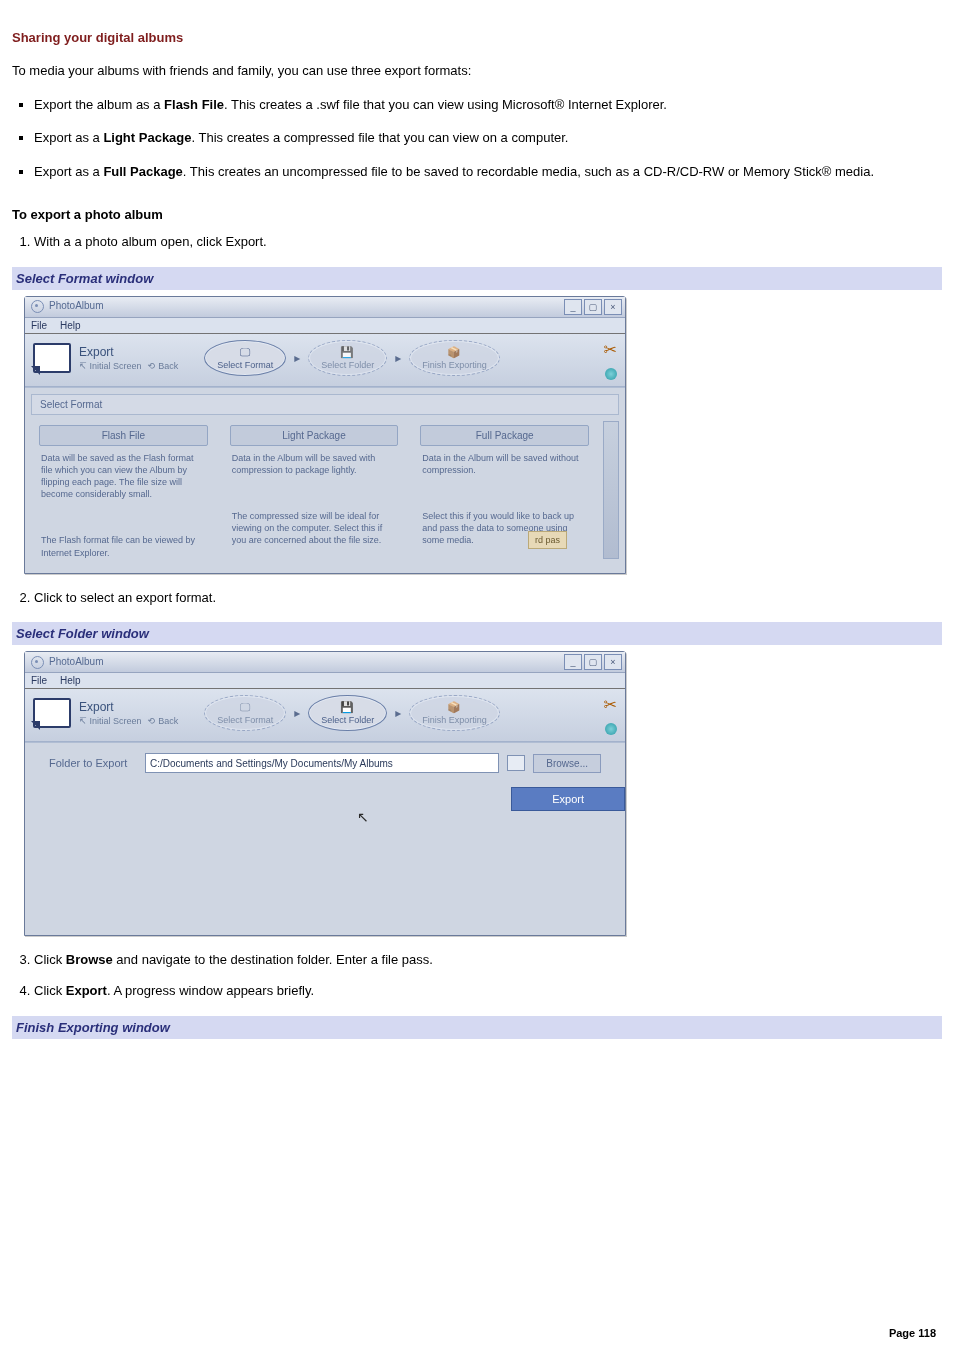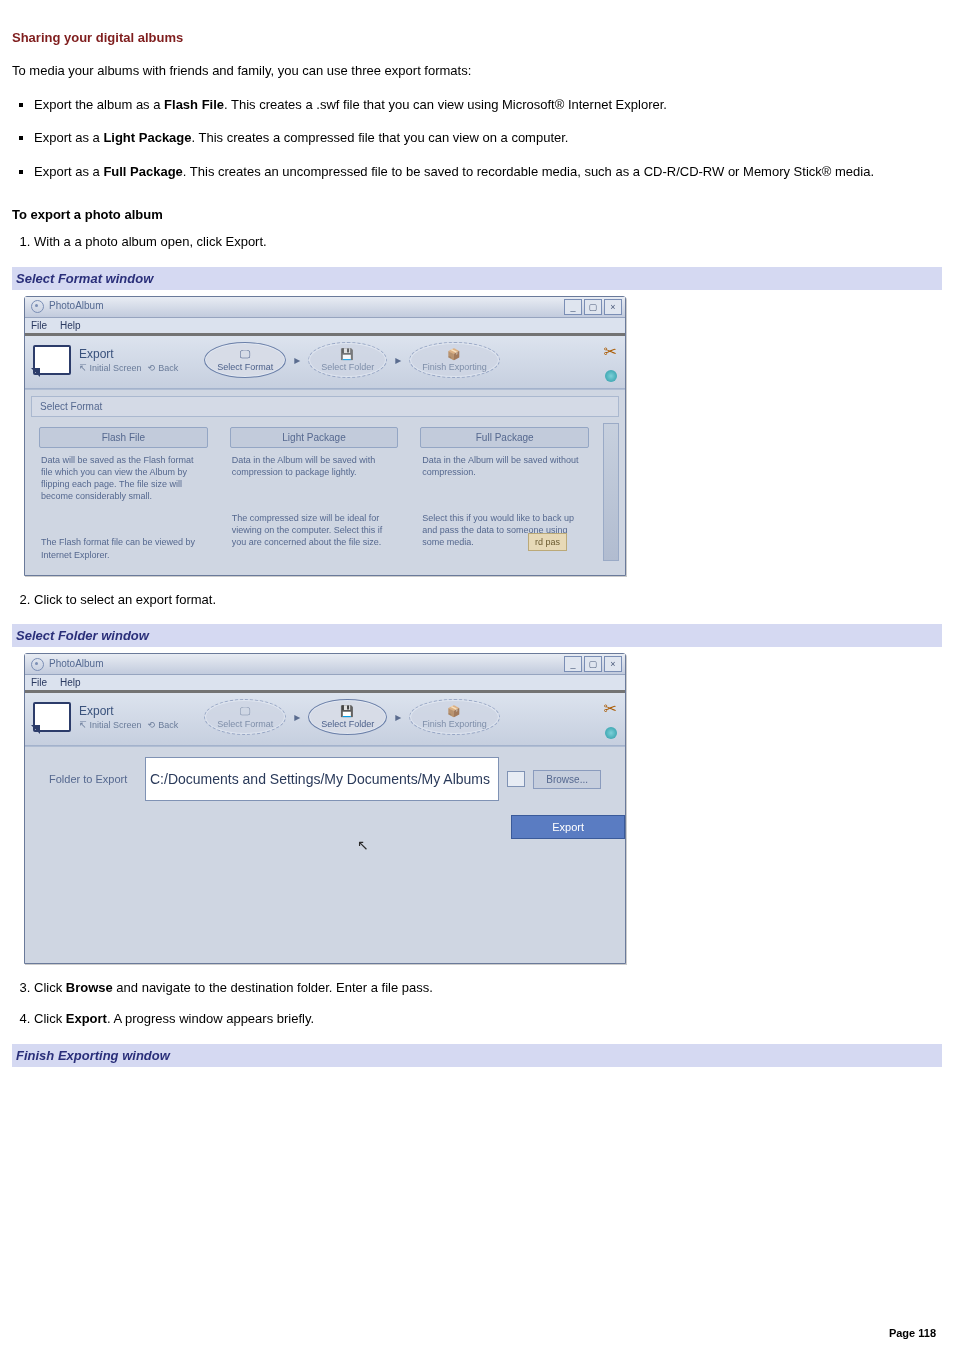--- a/index.html
+++ b/index.html
@@ -22,21 +22,21 @@
   .titlebar{display:flex;align-items:center;justify-content:space-between;height:20px;
             background:linear-gradient(#e8ecf3,#c2cbdd);border-bottom:1px solid #96a4bf;padding:0 3px 0 6px;}
   .tleft{display:flex;align-items:flex-start;gap:5px;color:#556a92;}
   .tcircle{width:11px;height:11px;border:1px solid #7a8eb5;border-radius:50%;display:inline-block;
            position:relative;}
   .tcircle:before{content:"";position:absolute;left:3px;top:3px;width:3px;height:3px;background:#7a8eb5;border-radius:50%;}
   .winbtns{display:flex;gap:2px;}
   .wb{width:16px;height:14px;border:1px solid #7a8eb5;background:#dfe5ef;display:flex;
       align-items:center;justify-content:center;font-size:9px;color:#4a5a7a;cursor:pointer;}
   
-  .menubar{background:#dbe2ee;padding:2px 6px;border-bottom:3px solid #737373;color:#2a3960;}
+  .menubar{background:#dbe2ee;padding:2px 6px;border-bottom:1px solid #737373;color:#2a3960;}
   .menubar span{margin-right:10px;text-decoration:underline;text-decoration-color:rgba(0,0,0,0);}
   .menubar span:first-letter{text-decoration:underline;}
   
   .toppanel{background:linear-gradient(#dce3ee,#c6cfdf);border-bottom:1px solid #a3b2cc;padding:6px 8px 10px 8px;
             position:relative;display:flex;align-items:center;}
   .thumbbox{width:34px;height:26px;border:2px solid #2c3c6a;border-radius:2px;position:relative;background:#fff;margin-right:8px;}
   .thumbbox:before{content:"";position:absolute;left:-4px;bottom:-4px;width:0;height:0;border-left:9px solid transparent;border-top:9px solid #2c3c6a;}
   .toptext{display:flex;flex-direction:column;font-size:10px;color:#3a527c;}
   .toptext .tt-title{font-size:12px;font-weight:normal;color:#3a527c;}
   .toptext .tt-sub{font-size:9px;color:#6a7c9a;display:flex;align-items:center;gap:6px;margin-top:2px;}
@@ -60,22 +60,22 @@
   .cardcol{flex:1;display:flex;flex-direction:column;gap:34px;}
   .opt-btn{background:#c2cbdb;border:1px solid #94a6c4;border-radius:2px;text-align:center;padding:4px 0;
            color:#55688f;font-size:10px;margin:4px 8px 6px 8px;cursor:pointer;}
   .opt-text{color:#55688f;font-size:9px;line-height:1.35;padding:0 10px;}
   .tooltip-box{position:absolute;right:30px;top:110px;background:#e7d9b7;border:1px solid #bba978;
                padding:3px 6px;font-size:9px;color:#6a5a30;}
   
   .instr{color:#55688f;font-size:9px;padding:8px 10px;}
   .formrow{display:flex;align-items:center;margin:10px 24px;}
   .formrow .lab{width:96px;color:#55688f;font-size:11px;}
-  .formrow input[type=text]{flex:1;height:18px;border:1px solid #7f92b4;background:#fff;font-size:14px;
-                             padding:12px 4px;color:#2a3a5a;}
+  .formrow input[type=text]{flex:1;height:18px;border:1px solid #7f92b4;background:#fff;font-size:10px;
+                             padding:0 4px;color:#2a3a5a;}
   .folder-ico{width:16px;height:14px;border:1px solid #7f92b4;background:#e7ecf4;margin:0 8px;display:inline-block;}
   .browse-btn{background:#c6cedd;border:1px solid #8a9bbd;padding:3px 12px;color:#55688f;font-size:10px;cursor:pointer;}
   .export-btn{background:#5a7cc2;color:#fff;border:1px solid #3a5a9a;padding:5px 40px;font-size:11px;
               cursor:pointer;margin-left:auto; display:block;}
   .export-area{display:flex;justify-content:center;margin:14px 0 4px 0;position:relative;}
   .cursor{position:absolute;left:calc(50% + 32px);top:22px;font-size:14px;color:#2a2a2a;}
   .pad-bottom{height:120px;}
   .page-num{position:absolute;bottom:12px;right:18px;font-size:11px;font-weight:bold;}
 </style>
 </head>

